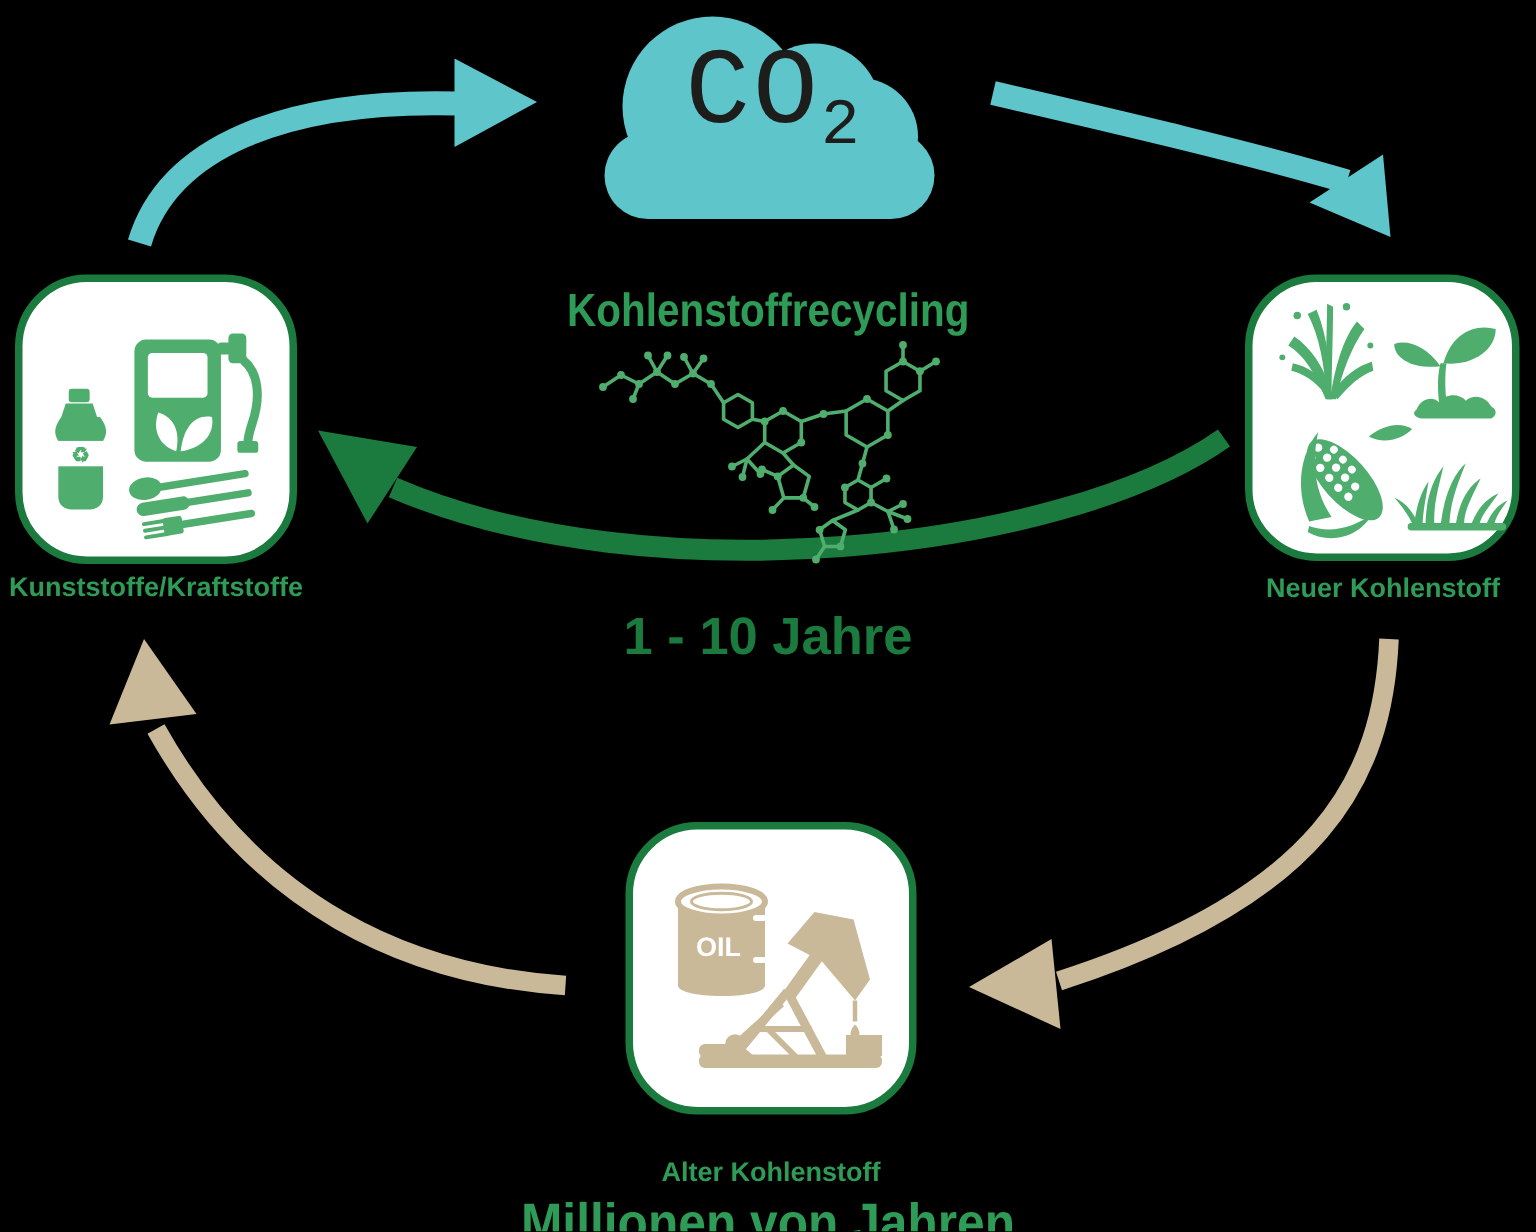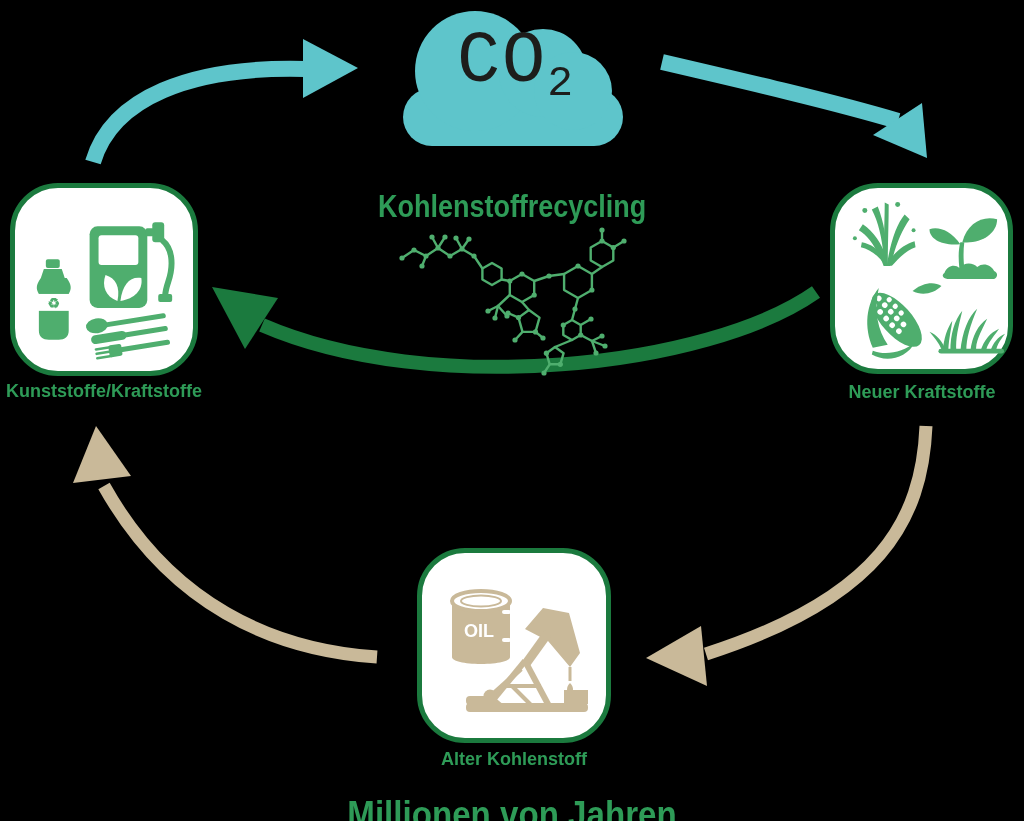--- a/index.html
+++ b/index.html
@@ -232,21 +232,21 @@
         <path d="M116,164 C 116,146 120,133 128,123 C 124,140 121,150 122,164 Z"></path>
         <path d="M126,164 C 128,144 134,129 143,121 C 136,138 132,150 132,164 Z"></path>
         <path d="M136,164 C 138,148 144,137 153,131 C 146,146 141,154 142,164 Z"></path>
         <path d="M146,164 C 150,152 156,145 165,141 C 157,152 152,158 152,164 Z"></path>
         <path d="M112,164 C 108,153 102,147 95,144 C 102,152 106,158 108,164 Z"></path>
         <path d="M156,164 C 159,155 164,149 171,146 C 165,154 162,159 162,164 Z"></path>
         <rect x="104" y="161" width="66" height="5" rx="2.5"></rect>
       </g>
     </svg>
   </div>
-  <div class="lbl node-lbl" style="left:820px;top:383px;width:204px;">Neuer Kraftstoffe</div>
+  <div class="lbl node-lbl" style="left:820px;top:383px;width:204px;">Neuer Kohlenstoff</div>
 
   <div class="node-box" style="left:417px;top:548px;width:194px;height:195px;text-align:center;">
     <svg width="194" height="195" viewBox="0 0 194 195">
       <g>
         <path d="M30,48 L88,48 L88,104 C 88,108 76,111 59,111 C 42,111 30,108 30,104 Z" fill="var(--tan)"></path>
         <ellipse cx="59" cy="48" rx="29" ry="10" fill="var(--box-fill)" stroke="var(--tan)" stroke-width="4"></ellipse>
         <ellipse cx="59" cy="48" rx="20" ry="5.5" fill="none" stroke="var(--tan)" stroke-width="2"></ellipse>
         <text x="57" y="84" font-size="18" font-weight="bold" fill="var(--box-fill)" text-anchor="middle" font-family="Liberation Sans, sans-serif">OIL</text>
         <rect x="80" y="57" width="9" height="4" rx="2" fill="var(--box-fill)"></rect>
         <rect x="80" y="85" width="9" height="4" rx="2" fill="var(--box-fill)"></rect>
@@ -264,19 +264,20 @@
           <line x1="99" y1="116" x2="71" y2="141" stroke-width="5"></line>
           <line x1="68" y1="143" x2="80" y2="153" stroke-width="4"></line>
         </g>
         <circle cx="68" cy="143" r="6.5"></circle>
         <rect x="142" y="137" width="24" height="14"></rect>
         <rect x="44" y="143" width="30" height="9" rx="4"></rect>
         <rect x="44" y="150" width="122" height="9" rx="4"></rect>
       </g>
     </svg>
   </div>
-  <div class="lbl node-lbl" style="left:407px;top:750px;width:214px;">Alter Kohlenstoff</div>
-
+  <div class="lbl node-lbl" style="left:407px;top:772px;width:214px;">Alter Kohlenstoff</div>
+
+  <div class="lbl" id="duration-short" style="color:var(--dark-green);">1 - 10 Jahre</div>
   <div class="lbl" id="duration-long">
     <span>Millionen von Jahren</span>
   </div>
 
 </div>
 
 </body></html>

